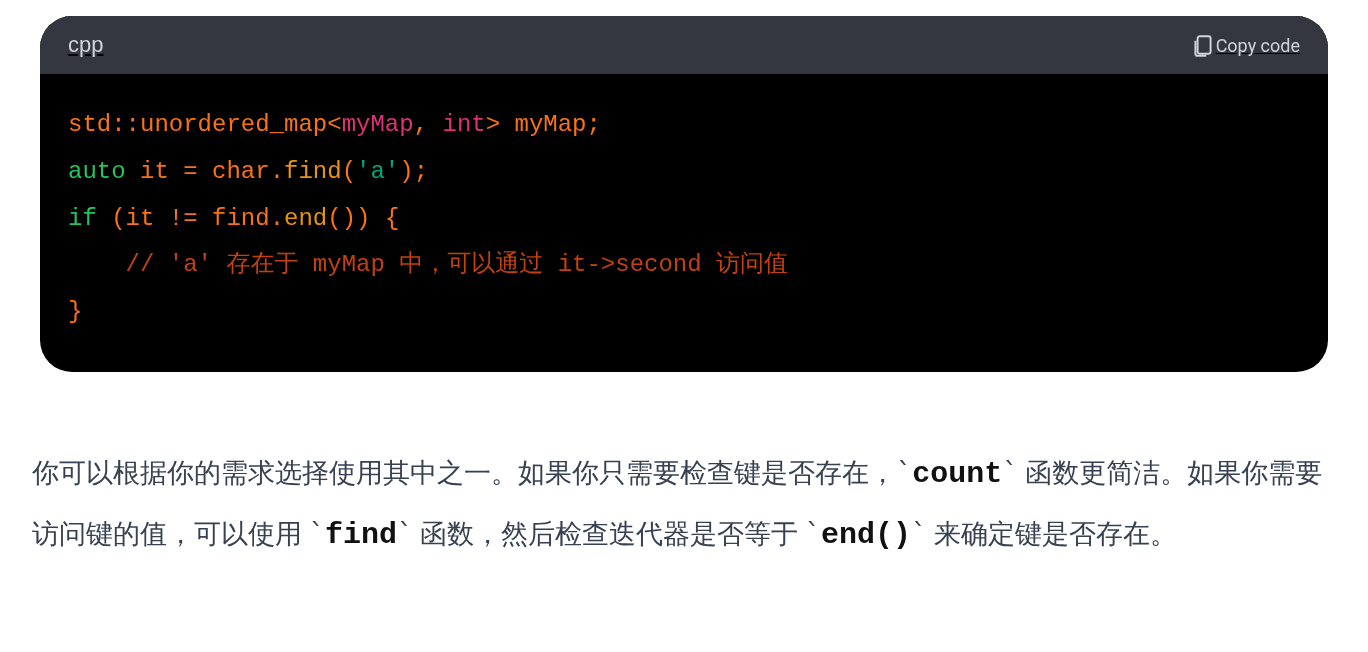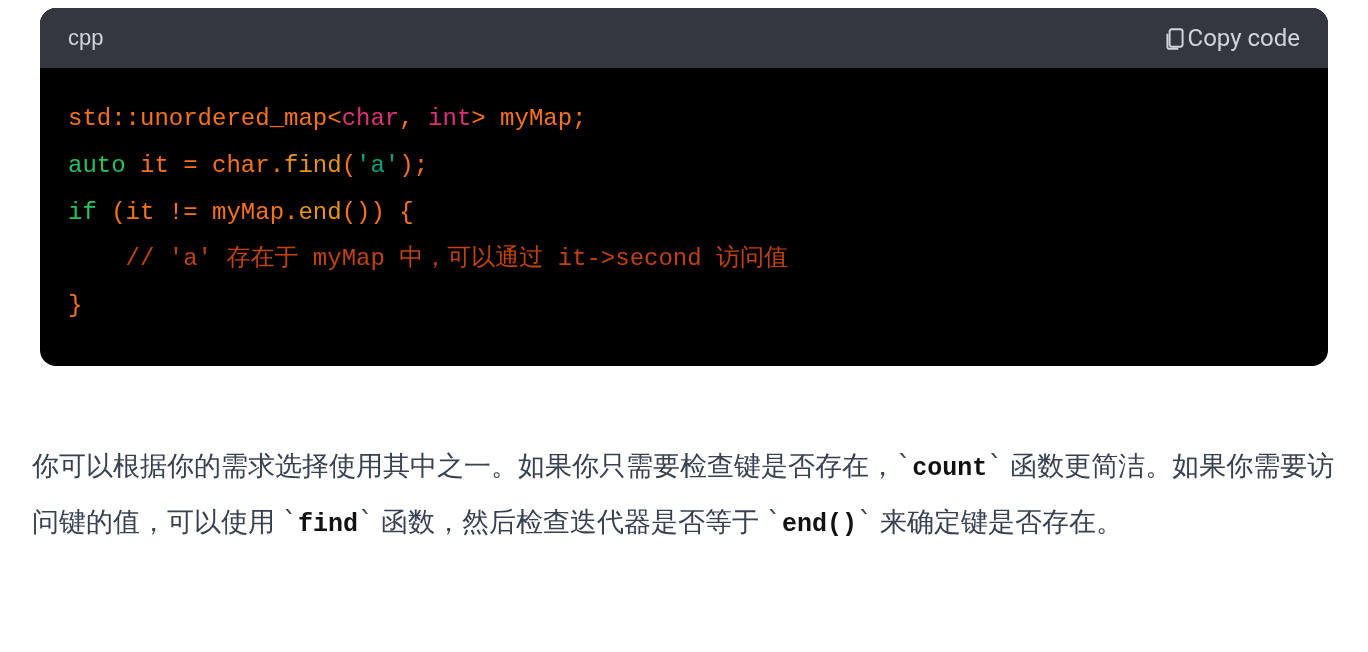--- a/index.html
+++ b/index.html
@@ -7,43 +7,44 @@
       padding: 0;
       box-sizing: border-box;
     }
     body {
       background: #ffffff;
       font-family: -apple-system, BlinkMacSystemFont, "Segoe UI", Roboto, sans-serif;
       padding: 0 28px;
     }
     .code-block {
       background: #000000;
-      border-radius: 16px;
+      border-radius: 32px;
       overflow: hidden;
-      margin: 8px 12px;
+      margin: 16px 12px;
+      text-decoration: underline;
     }
     .code-header {
       background: #353740;
       display: flex;
       justify-content: space-between;
       align-items: center;
       padding: 16px 28px;
     }
     .code-lang {
       color: #d1d5db;
       font-size: 22px;
       font-family: -apple-system, BlinkMacSystemFont, sans-serif;
     }
     .copy-button {
       display: flex;
       align-items: center;
       background: none;
       border: none;
       color: #d1d5db;
-      font-size: 24px;
+      font-size: 18px;
       cursor: pointer;
       font-family: inherit;
     }
     .copy-icon {
       width: 26px;
       height: 26px;
       stroke: #d1d5db;
       stroke-width: 1.8;
       fill: none;
     }
@@ -66,43 +67,43 @@
       color: #374151;
       font-size: 27px;
       line-height: 2.05;
       margin-top: 72px;
       padding: 0 4px;
     }
     .inline-code {
       font-family: "SF Mono", Monaco, Consolas, "Courier New", monospace;
       font-weight: 700;
       color: #111111;
-      font-size: 25px;
+      font-size: 30px;
     }
     .backtick {
       font-family: "SF Mono", Monaco, Consolas, monospace;
       color: #374151;
     }
   </style>
 </head>
 <body>
 
 <div class="code-block">
   <div class="code-header">
     <span class="code-lang">cpp</span>
     <button class="copy-button">
       <svg class="copy-icon" viewBox="0 0 24 24">
         <rect x="7" y="4" width="12" height="16" rx="2"></rect>
         <path d="M 5 8 L 5 20 a 2 2 0 0 0 2 2 L 15 22"></path>
       </svg>
       <span>Copy code</span>
     </button>
   </div>
-  <div class="code-content"><span class="tok-default">std::unordered_map&lt;</span><span class="tok-type">char</span><span class="tok-default">, </span><span class="tok-type">int</span><span class="tok-default">&gt; myMap;</span>
+  <div class="code-content"><span class="tok-default">std::unordered_map&lt;</span><span class="tok-type">myMap</span><span class="tok-default">, </span><span class="tok-type">int</span><span class="tok-default">&gt; myMap;</span>
 <span class="tok-keyword">auto</span><span class="tok-default"> it = char.</span><span class="tok-method">find</span><span class="tok-default">(</span><span class="tok-string">'a'</span><span class="tok-default">);</span>
-<span class="tok-keyword">if</span><span class="tok-default"> (it != myMap.</span><span class="tok-method">end</span><span class="tok-default">()) {</span>
+<span class="tok-keyword">if</span><span class="tok-default"> (it != find.</span><span class="tok-method">end</span><span class="tok-default">()) {</span>
 <span>    </span><span class="tok-comment">// 'a' 存在于 myMap 中，可以通过 it-&gt;second 访问值</span>
 <span class="tok-default">}</span></div>
 </div>
 
 <p class="explanation">
   <span>你可以根据你的需求选择使用其中之一。如果你只需要检查键是否存在，</span><span class="backtick">`</span><span class="inline-code">count</span><span class="backtick">`</span><span> 函数更简洁。如果你需要访问键的值，可以使用 </span><span class="backtick">`</span><span class="inline-code">find</span><span class="backtick">`</span><span> 函数，然后检查迭代器是否等于 </span><span class="backtick">`</span><span class="inline-code">end()</span><span class="backtick">`</span><span> 来确定键是否存在。</span>
 </p>
 
 </body></html>

